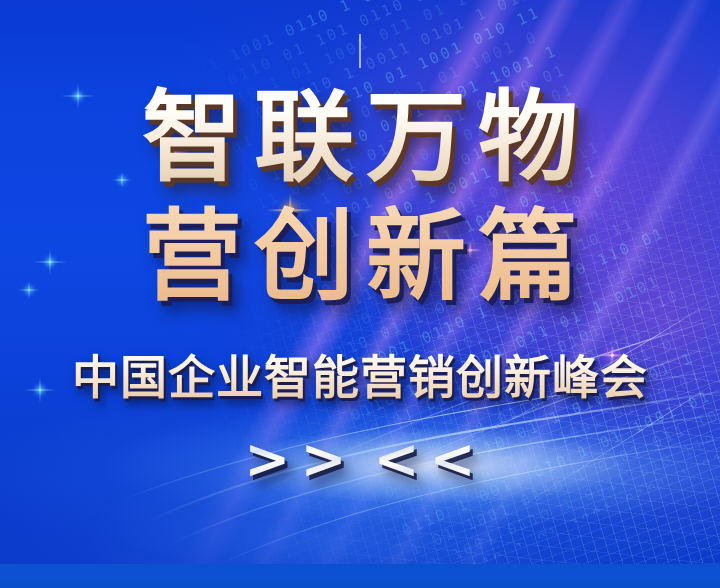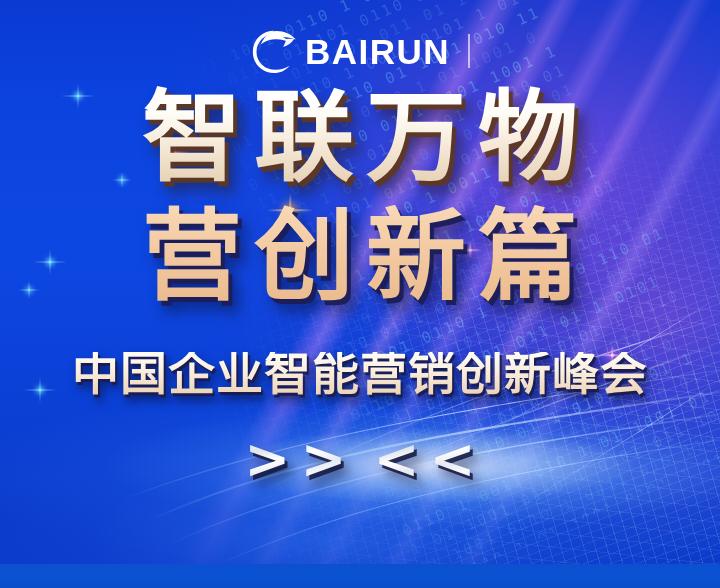--- a/index.html
+++ b/index.html
@@ -229,21 +229,21 @@
       drop-shadow(4px 5px 0px rgba(28,30,86,0.95))
       drop-shadow(6px 8px 7px rgba(10,14,54,0.50));
   }
 
   .line-3 {
     top: 352px;
     font-size: 47px;
     line-height: 52px;
     font-weight: 700;
     letter-spacing: 1px;
-    font-family: Liberation Mono, monospace;
+    font-family: Liberation Serif, serif;
     background-image: linear-gradient(180deg,
         #fffdf8 0%,
         #fbf0e0 34%,
         #f2ddc4 66%,
         #e8c9a6 100%);
     -webkit-background-clip: text;
             background-clip: text;
     color: transparent;
     -webkit-text-fill-color: transparent;
     filter:
@@ -411,28 +411,20 @@
       <i class="v" style="height:18px"></i>
       <i class="core" style="width:2.5px;height:2.5px"></i>
     </div>
 
   <div class="bg-layer bg-bottomstrip"></div>
 
   <div class="content">
 
     <div class="logo-bar">
 
-      <div class="bairun-lockup">
-        <svg class="bairun-mark" viewBox="0 0 100 96">
-          <path fill="#ffffff" d="M52 4C26 4 6 24 6 50s20 46 46 46c14 0 26-6 34-16-9 6-19 9-30 9-24 0-42-17-42-39 0-18 12-33 29-38z"></path>
-          <path fill="#ffffff" d="M44 6c12-3 26-2 37 3 8 3 14 8 19 14-9-4-19-6-29-5 7 3 13 7 18 13-12-7-26-10-40-8-10 1-19 5-26 11 5-12 13-22 21-28z"></path>
-          <path fill="#ffffff" d="M96 22c-5 9-14 15-24 17 3-5 6-11 7-17 6-1 12-1 17 0z" opacity=".95"></path>
-        </svg>
-        <span class="bairun-word">BAIRUN</span>
-      </div>
 
       <div class="logo-sep"></div>
 
 
     </div>
 
     <div class="headline line-2">营创新篇</div>
 
     <div class="headline line-1">智联万物</div>
 

